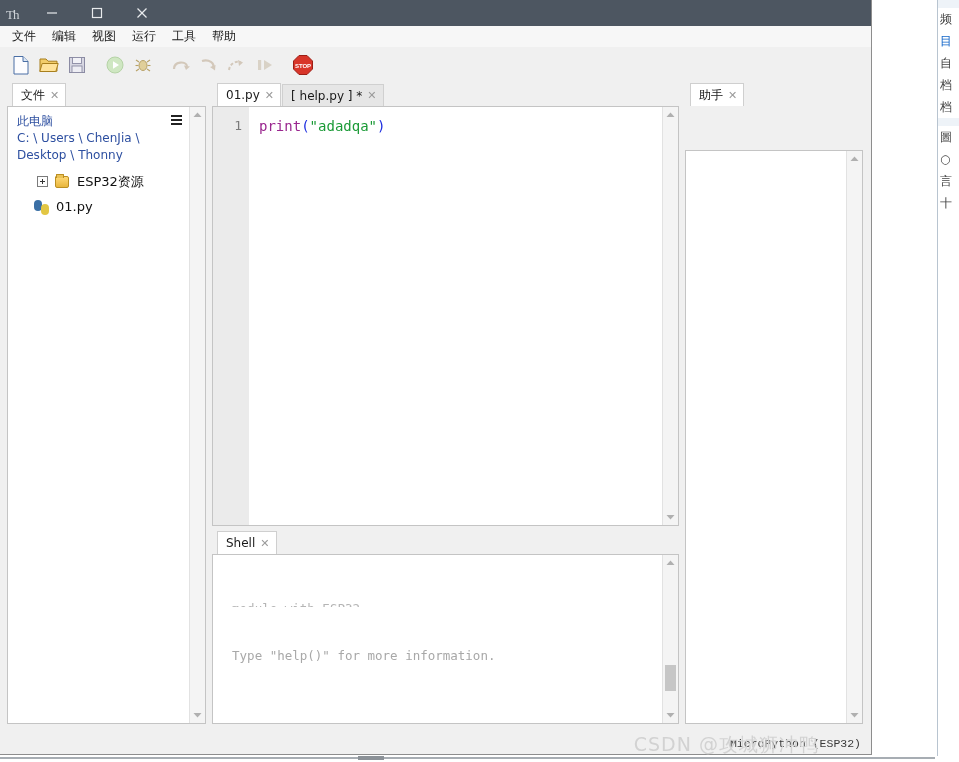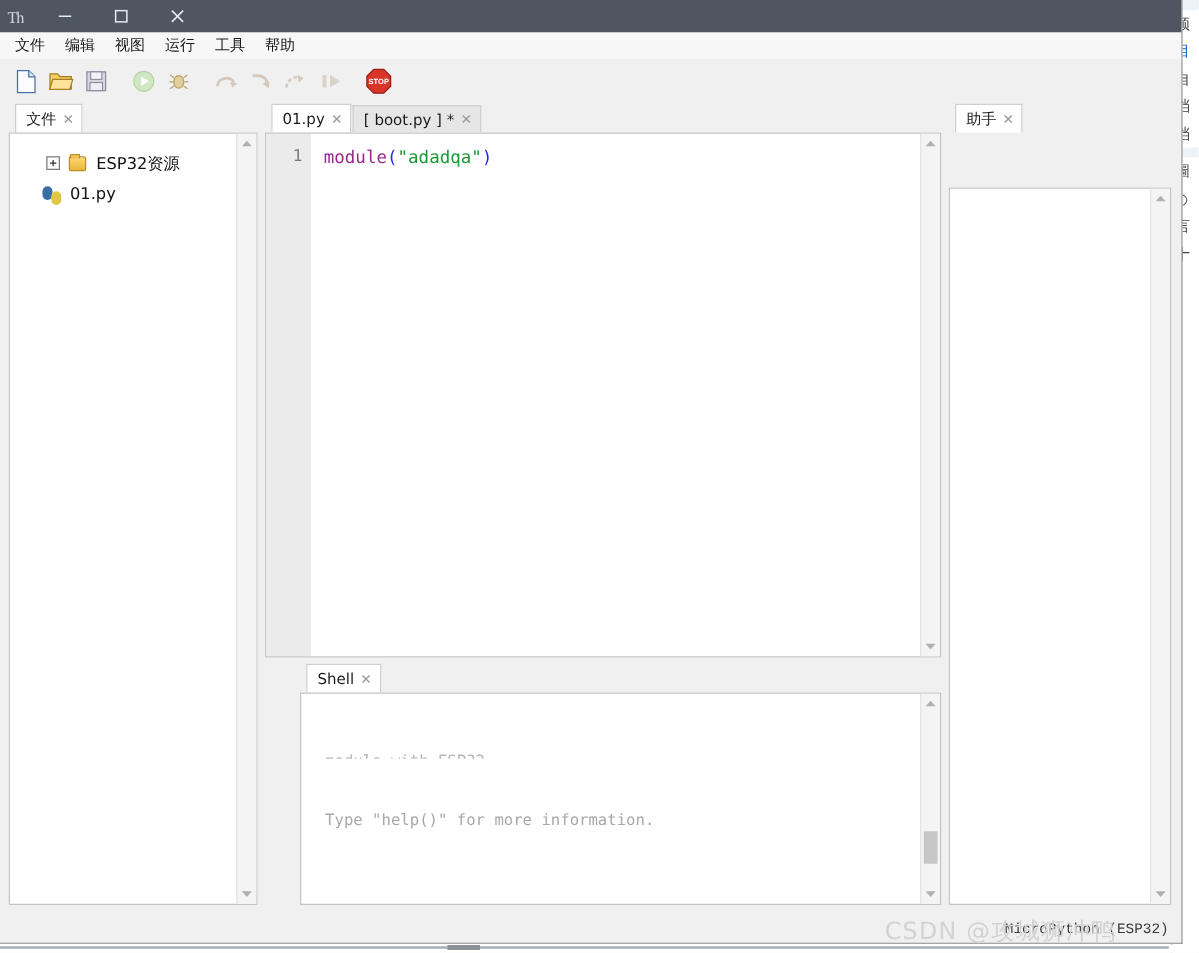--- a/index.html
+++ b/index.html
@@ -29,21 +29,21 @@
     overflow: hidden;
     height: 22px;
     line-height: 22px;
   }
   #bg-window .bgrow.accent { color: #1266c8; }
   #bg-window .bgstrip { height: 8px; background: #eef3f8; }
 
   
   #app-window {
     position: absolute; left: 0; top: 0;
-    width: 946px; height: 755px;
+    width: 872px; height: 755px;
     background: #f0f0f0;
     border: 1px solid #8d8d8d;
     border-top: none; border-left: none;
     z-index: 1;
     display: flex; flex-direction: column;
   }
 
   
   #title-bar {
     height: 26px; background: #4d5661;
@@ -232,21 +232,21 @@
   #code-area {
     flex: 1 1 auto; background: #ffffff;
     font-family: "DejaVu Sans Mono", monospace;
     font-size: 14px; padding: 9px 0 0 10px;
     line-height: 20px; white-space: pre;
   }
   .tok-fn { color: #9a278f; }
   .tok-paren { color: #1d2ee0; }
   .tok-str { color: #1a9a36; }
 
-  #shell-wrap { flex: 1 1 auto; display: flex; flex-direction: column; margin-top: 4px; min-height: 0; margin-left: 28px; }
+  #shell-wrap { flex: 1 1 auto; display: flex; flex-direction: column; margin-top: 4px; min-height: 0; }
   #shell-body {
     flex: 1 1 auto; display: flex;
     border: 1px solid #c4c4c4; background: #ffffff; min-height: 0;
   }
   #shell-text {
     flex: 1 1 auto; overflow: hidden;
     font-family: "DejaVu Sans Mono", monospace;
     font-size: 12.5px; line-height: 19.5px;
     padding: 5px 0 0 4px; white-space: pre;
   }
@@ -414,20 +414,31 @@
 
     <div id="files-pane">
       <div class="tabstrip">
         <div class="tab active">
           <span>文件</span>
           <span class="tclose">✕</span>
         </div>
       </div>
       <div id="files-body">
         <div id="files-tree">
+          <div id="this-pc-row">
+            <div id="path-block">
+              <div class="pc">此电脑</div>
+              <div class="crumbs">C: \ Users \ ChenJia \ Desktop \ Thonny</div>
+            </div>
+            <div id="hamburger">
+              <i></i>
+                <i></i>
+                <i></i>
+            </div>
+          </div>
           <div class="tree-row" style="margin-top:5px;padding-left:29px;">
             <span class="expander"></span>
             <span class="ficon">
                 <span class="folder-ic"></span>
               </span>
             <span>ESP32资源</span>
           </div>
           <div class="tree-row">
             <span class="expander blank"></span>
             <span class="ficon">
@@ -456,30 +467,30 @@
 
     <div id="center-pane">
 
       <div id="editor-wrap">
         <div class="tabstrip">
           <div class="tab active">
             <span>01.py</span>
             <span class="tclose">✕</span>
           </div>
           <div class="tab">
-            <span>[ boot.py ] *</span>
+            <span>[ help.py ] *</span>
             <span class="tclose">✕</span>
           </div>
         </div>
         <div id="editor-body">
           <div id="editor-main">
             <div id="gutter">
               <div>1</div>
             </div>
-            <div id="code-area"><span class="tok-fn">module</span><span class="tok-paren">(</span><span class="tok-str">"adadqa"</span><span class="tok-paren">)</span></div>
+            <div id="code-area"><span class="tok-fn">print</span><span class="tok-paren">(</span><span class="tok-str">"adadqa"</span><span class="tok-paren">)</span></div>
           </div>
           <div class="vscroll">
             <div class="sb-arrow">
               <svg width="9" height="6" viewBox="0 0 9 6">
                   <path d="M4.5 0.5 L8.5 5 L0.5 5 z" fill="#b0b0b0"></path>
                 </svg>
             </div>
             <div class="sb-arrow">
               <svg width="9" height="6" viewBox="0 0 9 6">
                   <path d="M4.5 5.5 L0.5 1 L8.5 1 z" fill="#b0b0b0"></path>

